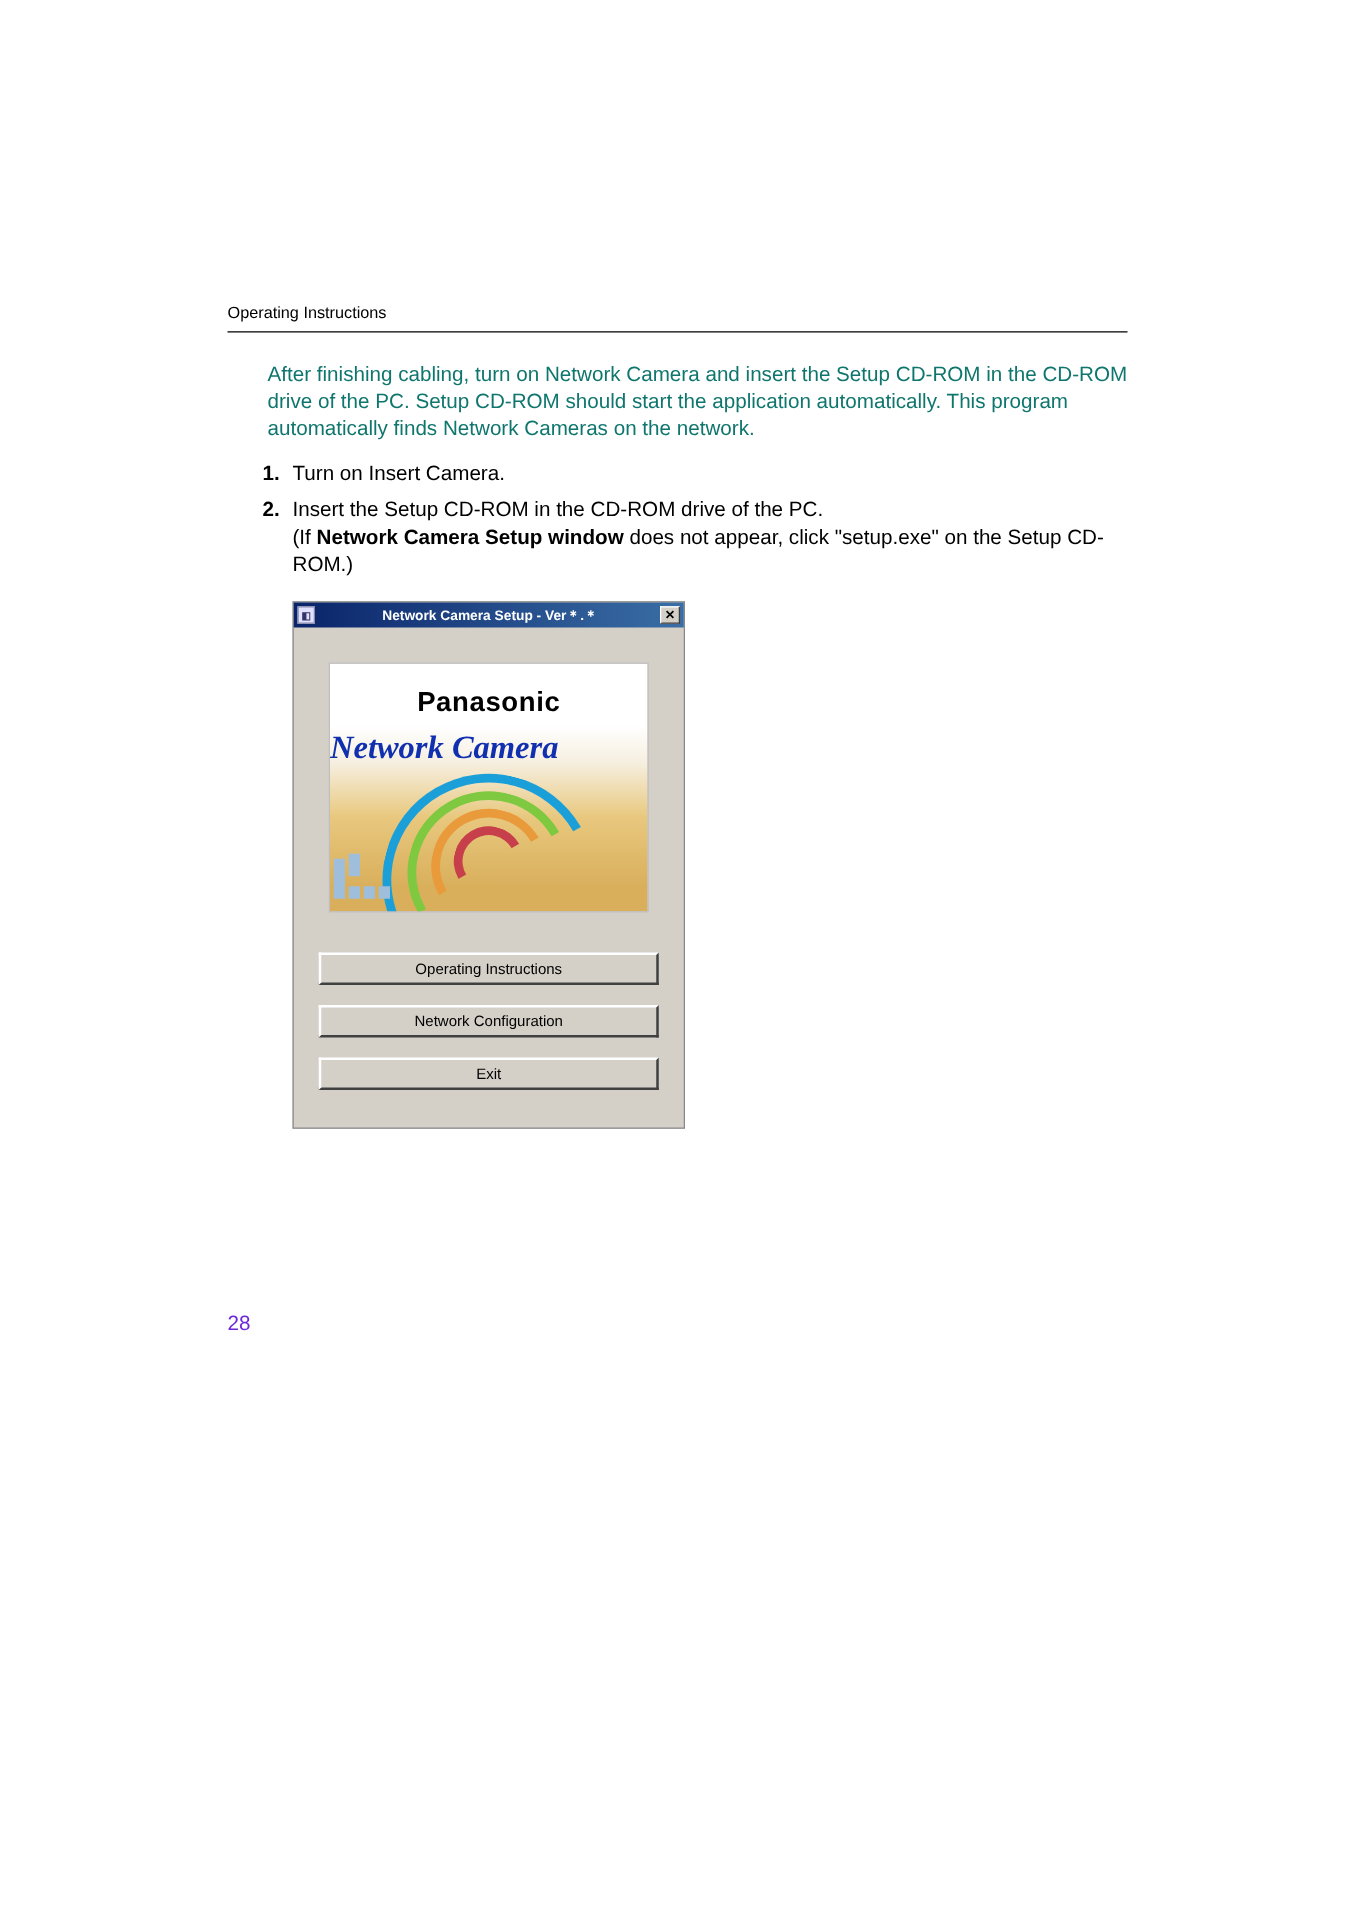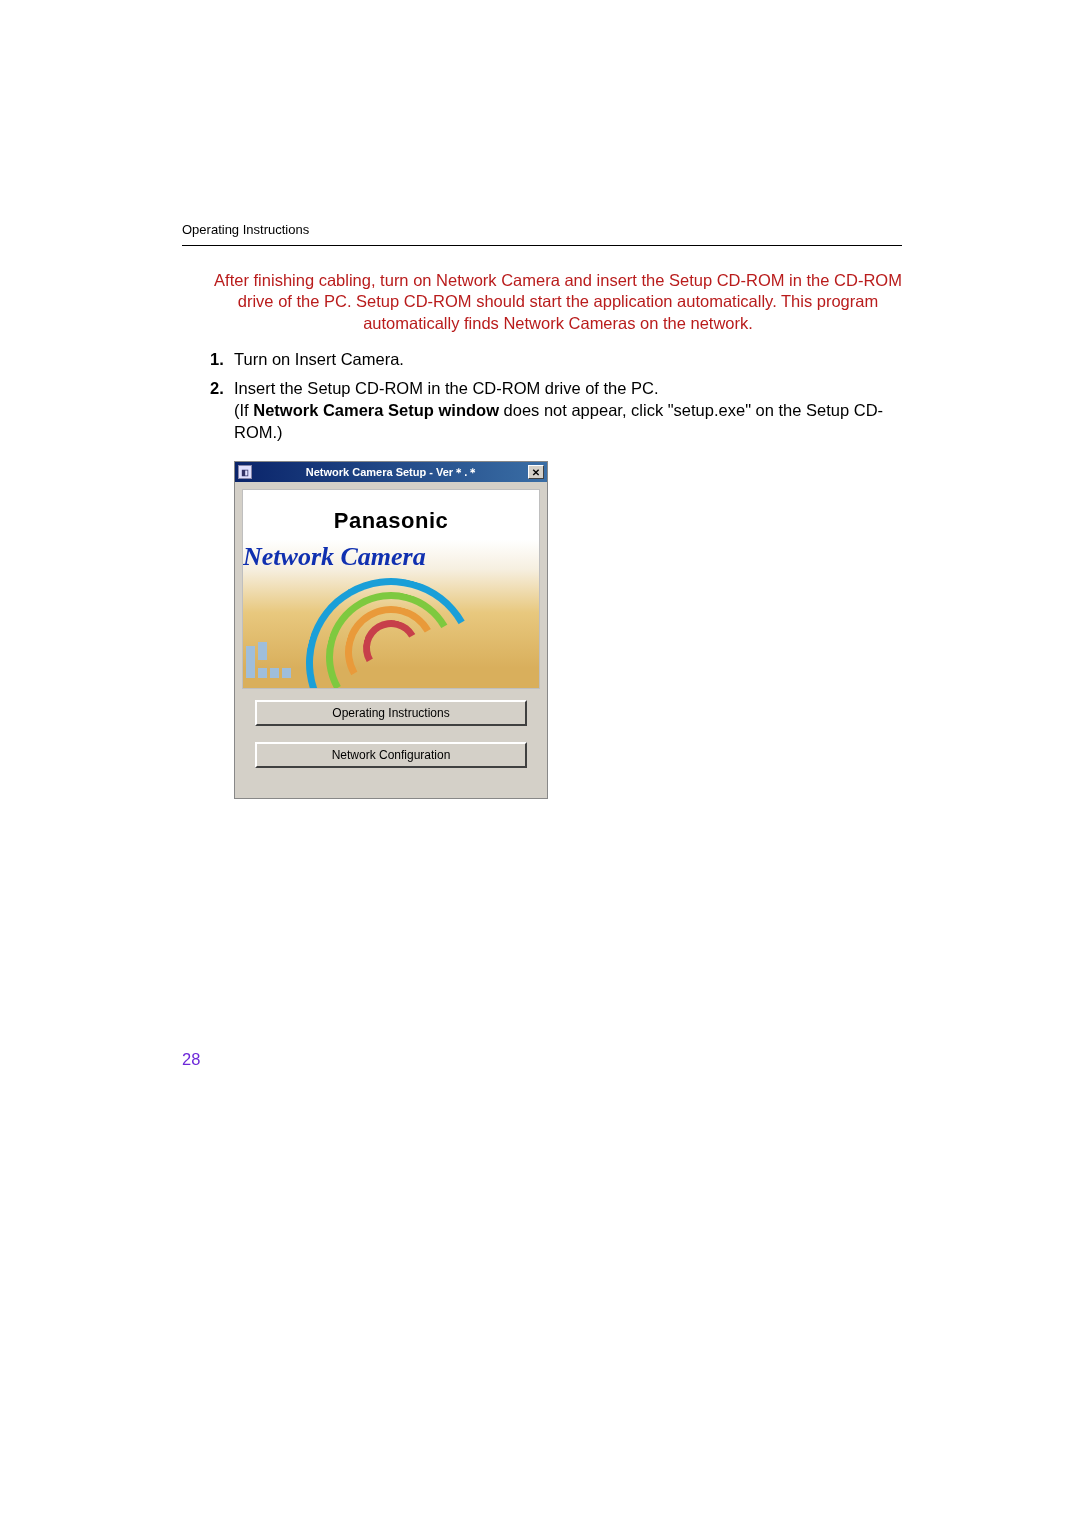--- a/index.html
+++ b/index.html
@@ -6,21 +6,21 @@
     body {
       width: 1080px;
       height: 1528px;
       background: #fff;
       font-family: Arial, Helvetica, sans-serif;
       position: relative;
     }
     .page {
       position: absolute;
       left: 182px;
-      top: 222px;
+      top: 242px;
       width: 720px;
     }
     .header-text {
       font-size: 13px;
       color: #000;
       margin-bottom: 8px;
     }
     .header-rule {
       border: none;
       border-top: 1px solid #000;
@@ -28,24 +28,23 @@
     }
     .section-heading {
       font-size: 26px;
       font-weight: bold;
       color: #000;
       margin-bottom: 22px;
     }
     .intro-para {
       font-size: 16.5px;
       line-height: 1.3;
-      color: #b91c1c;
+      color: #0f766e;
       margin-left: 32px;
       margin-bottom: 14px;
-      text-align: center;
     }
     .ordered-list {
       list-style: none;
       margin-left: 28px;
     }
     .ordered-list li {
       font-size: 16.5px;
       line-height: 1.35;
       color: #000;
       margin-bottom: 6px;
@@ -98,21 +97,21 @@
       display: flex;
       align-items: center;
       justify-content: center;
       font-family: Arial;
       font-size: 10px;
       font-weight: bold;
       color: #000;
       cursor: pointer;
     }
     .banner {
-      margin: 7px;
+      margin: 28px;
       height: 200px;
       background: linear-gradient(180deg, #ffffff 0%, #ffffff 25%, #f6efe0 40%, #e8c87e 62%, #d9af5c 90%);
       border: 1px solid #bfbfbf;
       position: relative;
       overflow: hidden;
     }
     .brand {
       position: absolute;
       top: 18px;
       left: 0;
@@ -235,17 +234,20 @@
       </div>
     </div>
 
     <div class="btn-stack">
       <div class="btn-row">
           <div class="win-button">Operating Instructions</div>
         </div>
       <div class="btn-row">
           <div class="win-button">Network Configuration</div>
         </div>
+      <div class="btn-row">
+          <div class="win-button">Exit</div>
+        </div>
     </div>
   </div>
 </div>
 
 <div class="page-number">28</div>
 
 </body></html>

